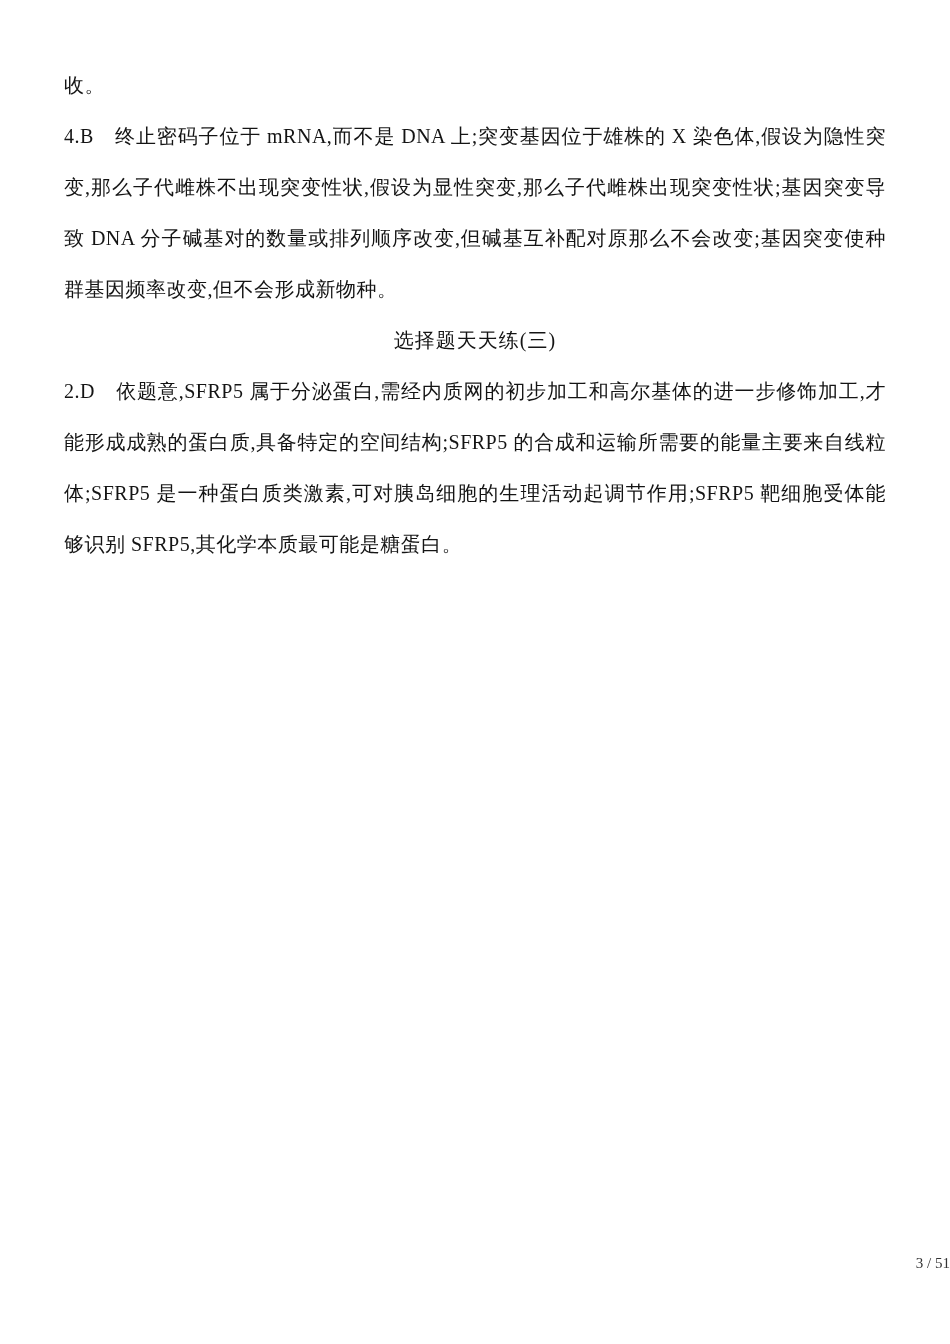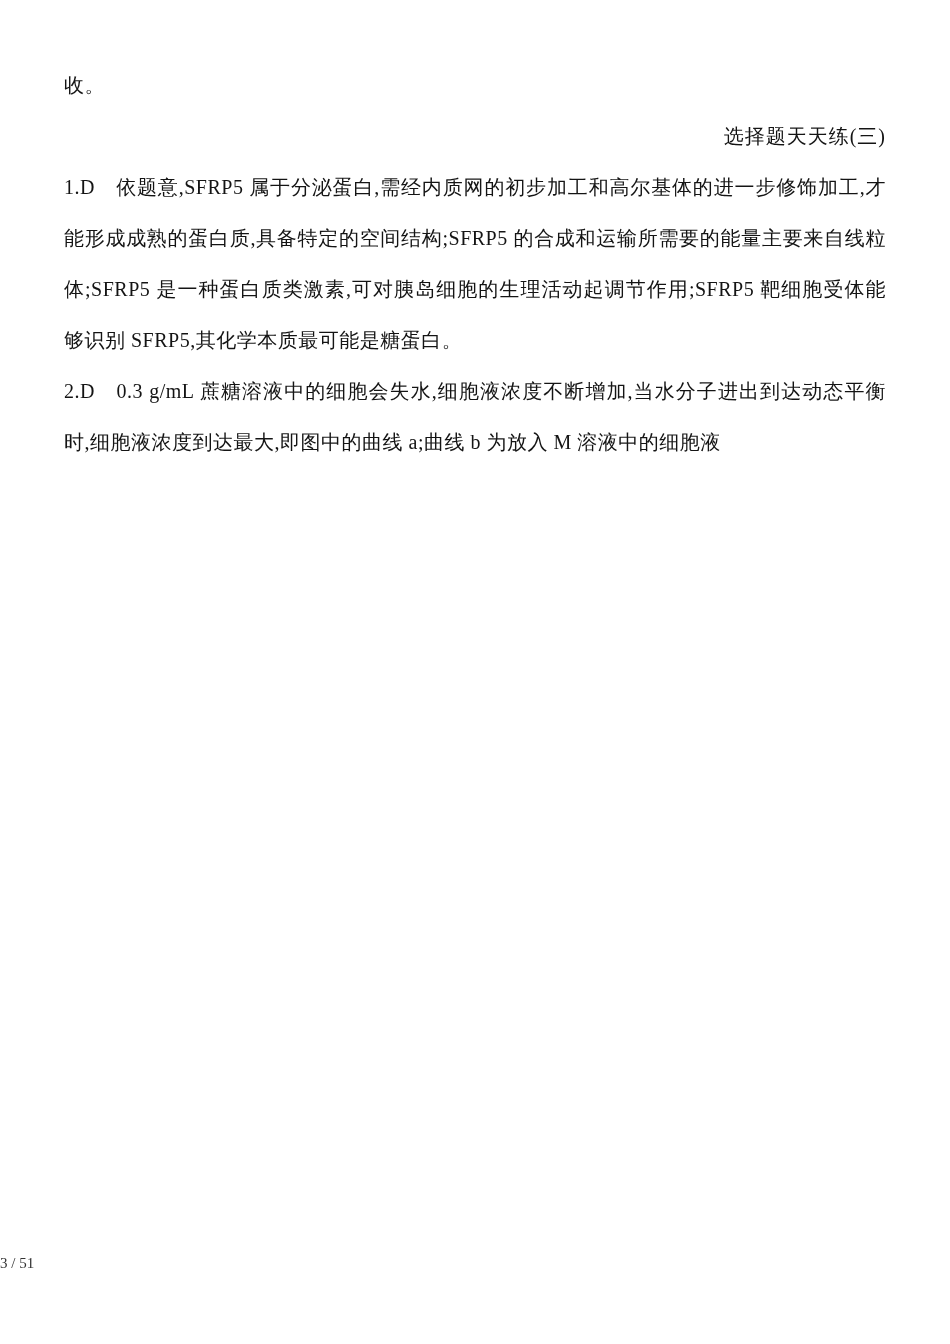--- a/index.html
+++ b/index.html
@@ -23,36 +23,36 @@
   }
   .para {
     margin: 0;
     font-size: 20px;
     line-height: 51px;
     text-align: justify;
     letter-spacing: 0.5px;
     word-break: break-all;
   }
   .para.heading {
-    text-align: right;
+    text-align: center;
     letter-spacing: 1px;
   }
   .footer {
     position: absolute;
     left: 0;
     right: 0;
     bottom: 72px;
-    text-align: left;
+    text-align: right;
     font-size: 15px;
     color: #333333;
   }
 </style>
 </head>
 <body>
 
 <div class="page">
   <p class="para">收。</p>
+  <p class="para">4.B　终止密码子位于 mRNA,而不是 DNA 上;突变基因位于雄株的 X 染色体,假设为隐性突变,那么子代雌株不出现突变性状,假设为显性突变,那么子代雌株出现突变性状;基因突变导致 DNA 分子碱基对的数量或排列顺序改变,但碱基互补配对原那么不会改变;基因突变使种群基因频率改变,但不会形成新物种。</p>
   <p class="para heading">选择题天天练(三)</p>
-  <p class="para">1.D　依题意,SFRP5 属于分泌蛋白,需经内质网的初步加工和高尔基体的进一步修饰加工,才能形成成熟的蛋白质,具备特定的空间结构;SFRP5 的合成和运输所需要的能量主要来自线粒体;SFRP5 是一种蛋白质类激素,可对胰岛细胞的生理活动起调节作用;SFRP5 靶细胞受体能够识别 SFRP5,其化学本质最可能是糖蛋白。</p>
-  <p class="para">2.D　0.3 g/mL 蔗糖溶液中的细胞会失水,细胞液浓度不断增加,当水分子进出到达动态平衡时,细胞液浓度到达最大,即图中的曲线 a;曲线 b 为放入 M 溶液中的细胞液</p>
+  <p class="para">2.D　依题意,SFRP5 属于分泌蛋白,需经内质网的初步加工和高尔基体的进一步修饰加工,才能形成成熟的蛋白质,具备特定的空间结构;SFRP5 的合成和运输所需要的能量主要来自线粒体;SFRP5 是一种蛋白质类激素,可对胰岛细胞的生理活动起调节作用;SFRP5 靶细胞受体能够识别 SFRP5,其化学本质最可能是糖蛋白。</p>
 </div>
 
 <div class="footer">3 / 51</div>
 
 </body></html>

